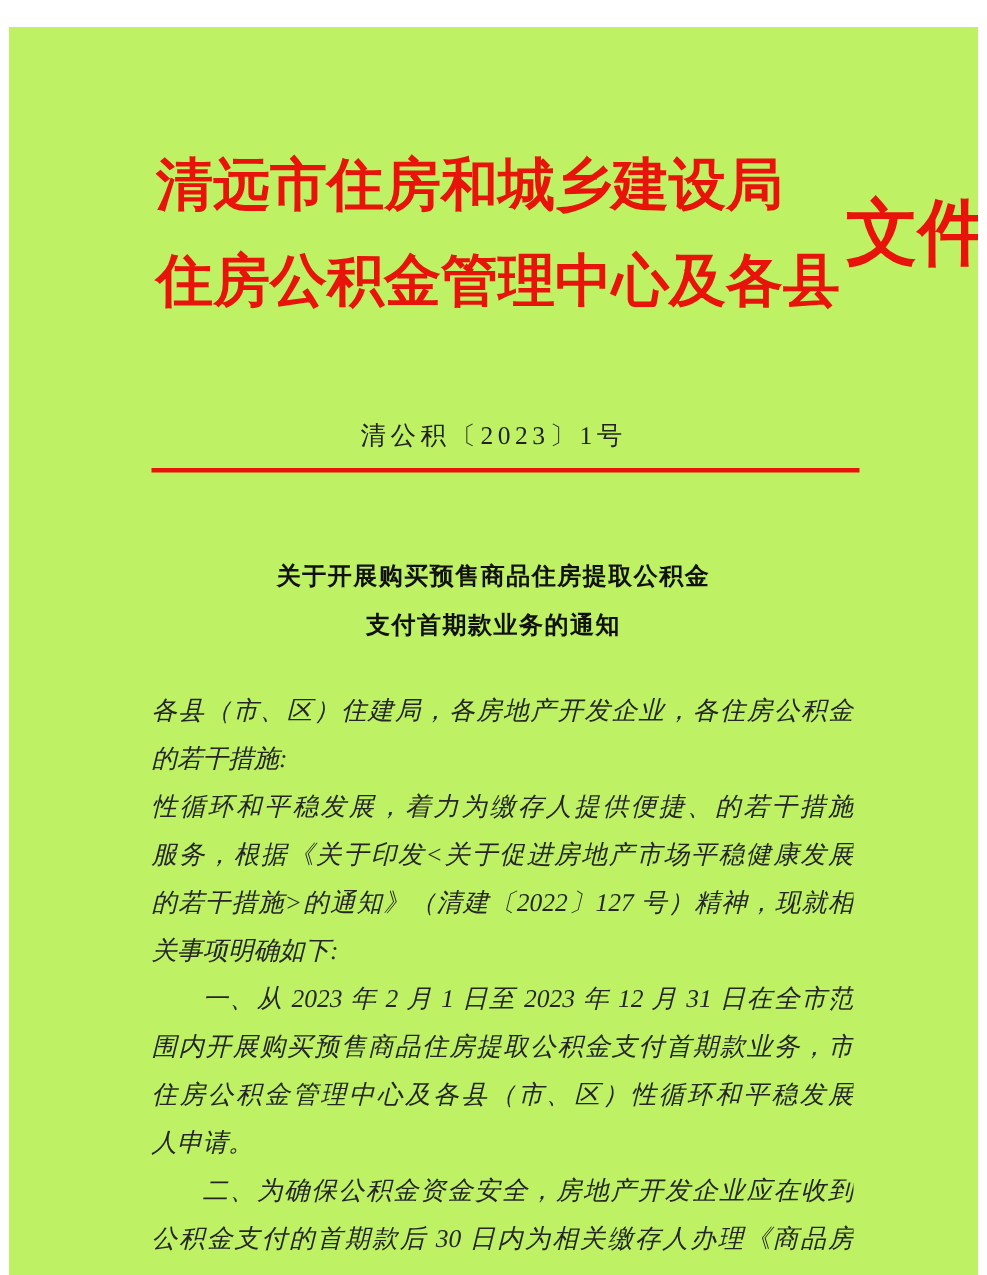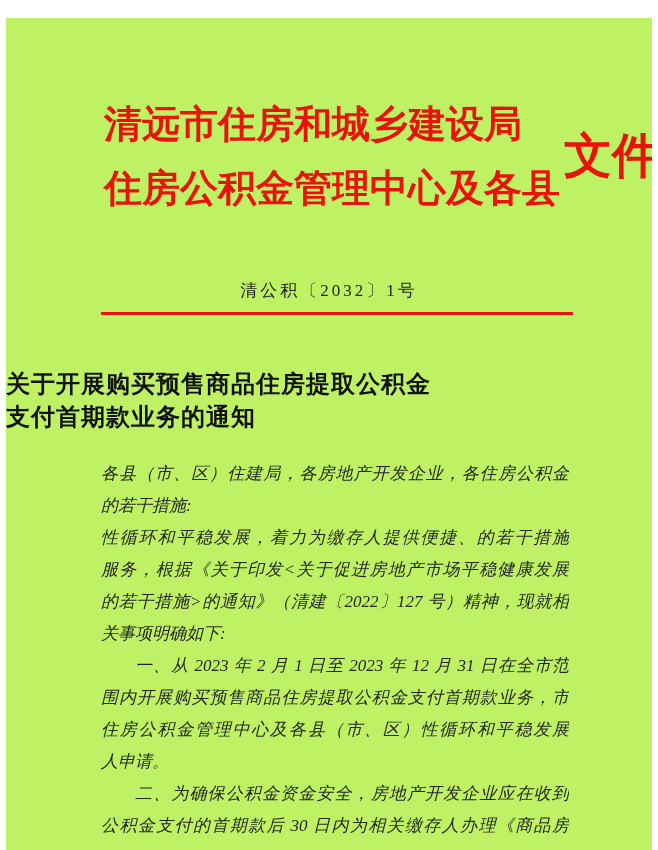--- a/index.html
+++ b/index.html
@@ -66,22 +66,23 @@
     width: 472px;
     height: 3px;
     background: var(--red);
   }
   
   .doc-title {
     position: absolute;
     top: 350px;
     left: 0;
     width: 100%;
+    text-align: center;
     font-weight: 700;
-    font-size: 24px;
+    font-size: 16px;
     line-height: 33px;
     color: #111;
     letter-spacing: 1px;
   }
   
   .body-text {
     position: absolute;
     top: 440px;
     left: 95px;
     width: 468px;
@@ -110,21 +111,21 @@
 <div class="page">
 
   <div class="letterhead">
     <div class="org-lines">
       <div class="org-line">清远市住房和城乡建设局</div>
       <div class="org-line">住房公积金管理中心及各县</div>
     </div>
     <div class="doc-type">文件</div>
   </div>
 
-  <div class="doc-number">清公积〔2032〕1号</div>
+  <div class="doc-number">清公积〔2023〕1号</div>
 
   <div class="red-rule"></div>
 
   <div class="doc-title">
     <div>关于开展购买预售商品住房提取公积金</div>
     <div>支付首期款业务的通知</div>
   </div>
 
   <div class="body-text">
     <div class="line justify">各县（市、区）住建局，各房地产开发企业，各住房公积金</div>

